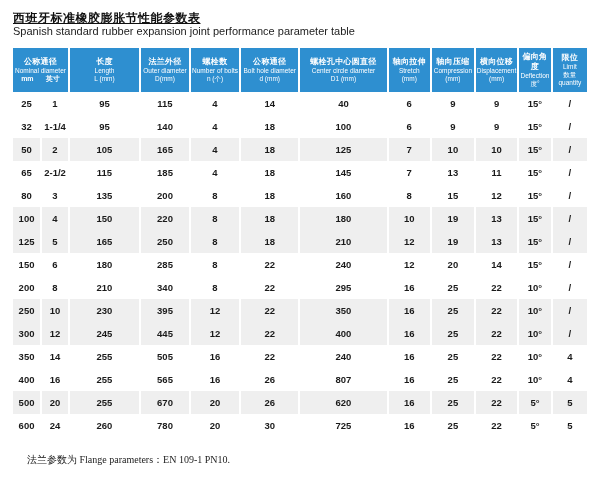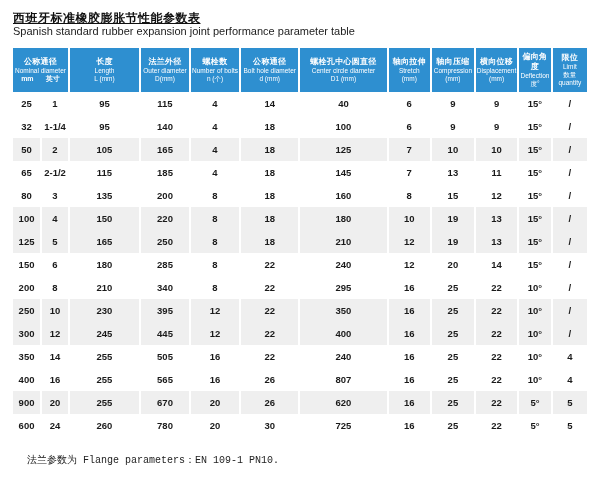--- a/index.html
+++ b/index.html
@@ -27,21 +27,21 @@
   .th-en{font-size:6.5px;}
   .th-unit{font-size:6.5px;}
   .th-subrow{display:flex;justify-content:space-around;font-size:7px;font-weight:bold;padding:0 2px;}
   tbody td{
     text-align:center;vertical-align:middle;height:21px;
     font-size:9.5px;font-weight:bold;color:#1a1a1a;background:#ffffff;
   }
   tbody tr.stripe td{background:var(--stripe-bg,#efefef);}
   .footer-note{
     position:absolute;left:27px;top:453px;font-size:10px;color:#222;
-    font-family:Liberation Mono, monospace;
+    font-family:Liberation Serif, serif;
   }
 </style>
 </head>
 <body>
 
 <div class="page">
   <h1 class="title-zh">西班牙标准橡胶膨胀节性能参数表</h1>
   <h2 class="title-en">Spanish standard rubber expansion joint performance parameter table</h2>
 
   <table class="param-table">
@@ -298,21 +298,21 @@
           <td>16</td>
           <td>26</td>
           <td>807</td>
           <td>16</td>
           <td>25</td>
           <td>22</td>
           <td>10°</td>
           <td>4</td>
         </tr>
         <tr class="stripe">
-          <td>900</td>
+          <td>500</td>
           <td>20</td>
           <td>255</td>
           <td>670</td>
           <td>20</td>
           <td>26</td>
           <td>620</td>
           <td>16</td>
           <td>25</td>
           <td>22</td>
           <td>5°</td>

